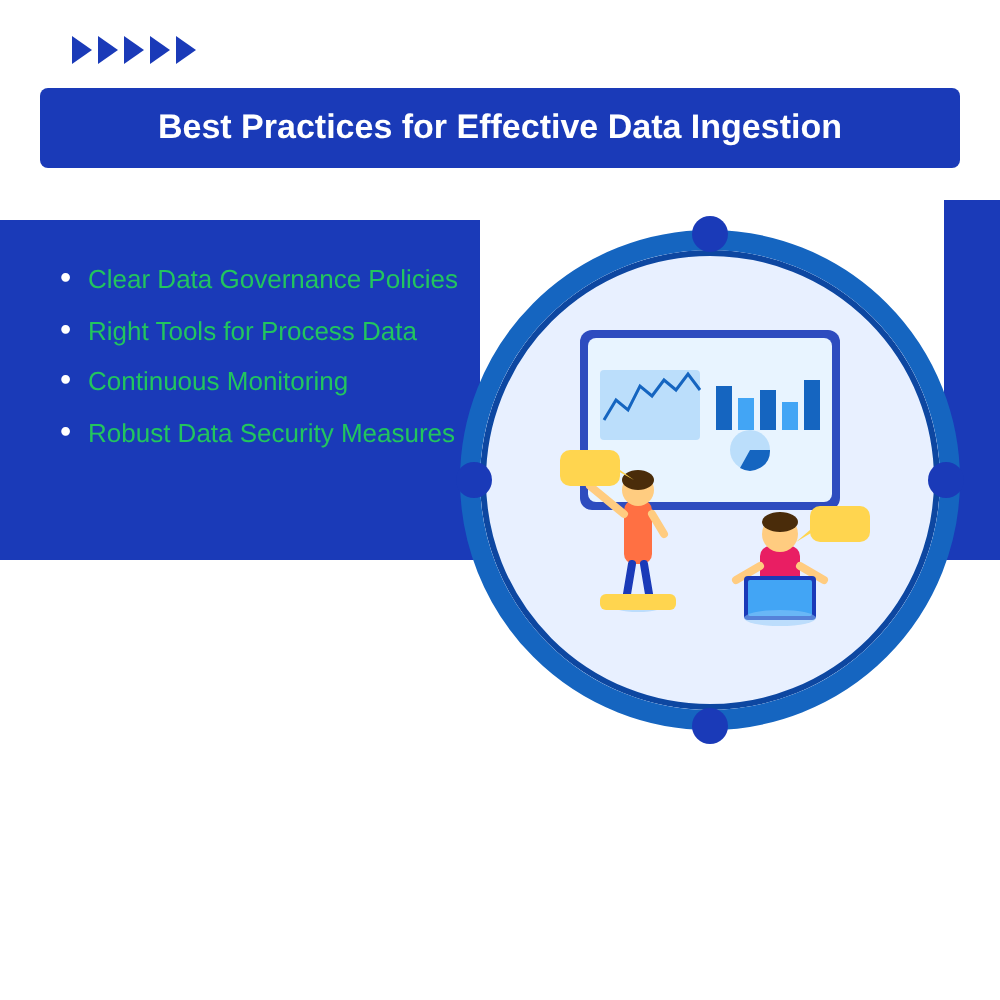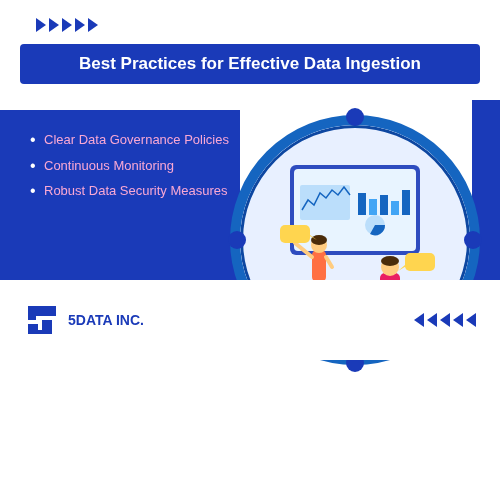--- a/index.html
+++ b/index.html
@@ -61,21 +61,21 @@
       bottom: 80px;
       background: #1a3ab8;
       padding: 20px 10px 20px 30px;
     }
 
     .bullet-list {
       list-style: none;
       padding: 0;
     }
     .bullet-list li {
-      color: #f9a8d4;
+      color: #22c55e;
       font-size: 13px;
       line-height: 1.5;
       margin-bottom: 6px;
       padding-left: 14px;
       position: relative;
     }
     .bullet-list li::before {
       content: '•';
       position: absolute;
       left: 0;
@@ -200,20 +200,21 @@
 
   <div class="title-bar">
     <h1>Best Practices for Effective Data Ingestion</h1>
   </div>
 
   <div class="right-blue-bar"></div>
 
   <div class="left-panel">
     <ul class="bullet-list">
     <li>Clear Data Governance Policies</li>
+        <li>Right Tools for Process Data</li>
         <li>Continuous Monitoring</li>
         <li>Robust Data Security Measures</li>
       </ul>
   </div>
 
   <div class="right-panel">
 
     <div class="outer-circle">
       <div class="inner-circle-ring"></div>
 
@@ -276,31 +277,14 @@
         <polygon points="60,100 67,105 58,100" fill="#ffd54f"></polygon>
       </svg>
     </div>
 
     <div style="position:absolute; width:18px; height:18px; background:#1a3ab8; border-radius:50%; top:8px; left:50%; transform:translateX(-50%);"></div>
     <div style="position:absolute; width:18px; height:18px; background:#1a3ab8; border-radius:50%; bottom:8px; left:50%; transform:translateX(-50%);"></div>
     <div style="position:absolute; width:18px; height:18px; background:#1a3ab8; border-radius:50%; left:8px; top:50%; transform:translateY(-50%);"></div>
     <div style="position:absolute; width:18px; height:18px; background:#1a3ab8; border-radius:50%; right:8px; top:50%; transform:translateY(-50%);"></div>
   </div>
 
-  <div class="footer">
-    <div class="logo-area">
-
-      <svg class="logo-icon" viewBox="0 0 36 36" xmlns="http://www.w3.org/2000/svg">
-        <polygon points="4,4 32,4 32,14 12,14 12,18 28,18 28,32 4,32 4,22 14,22 14,28 18,28 18,18 4,18" fill="#1a3ab8"></polygon>
-      </svg>
-      <span class="logo-text">5DATA INC.</span>
-    </div>
-
-    <div class="bottom-arrows">
-      <div class="arrow-left"></div>
-      <div class="arrow-left"></div>
-      <div class="arrow-left"></div>
-      <div class="arrow-left"></div>
-      <div class="arrow-left"></div>
-    </div>
-  </div>
 
 </div>
 
 </body></html>

